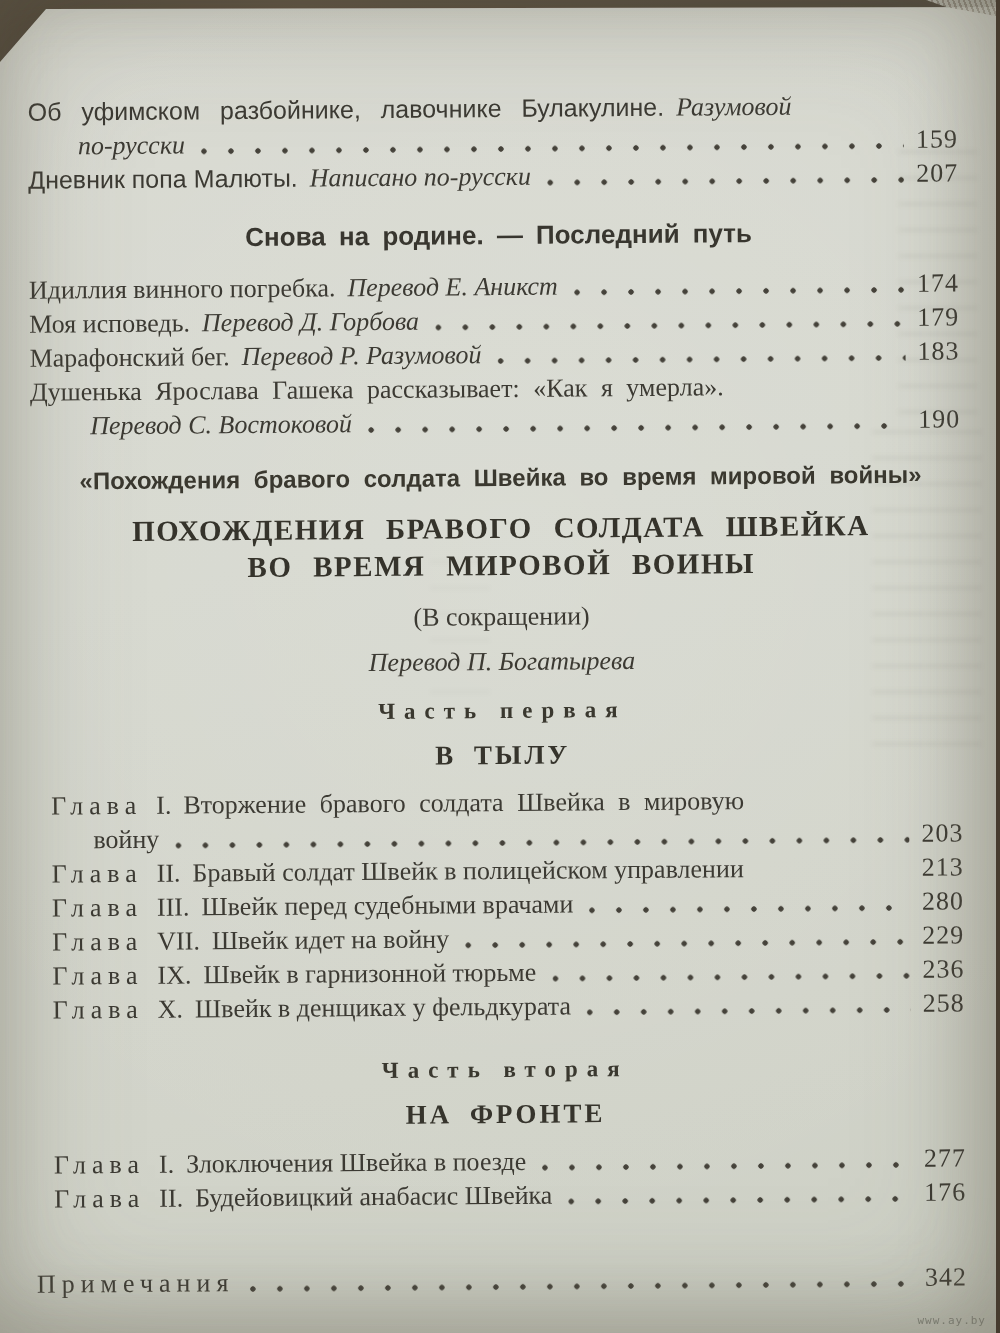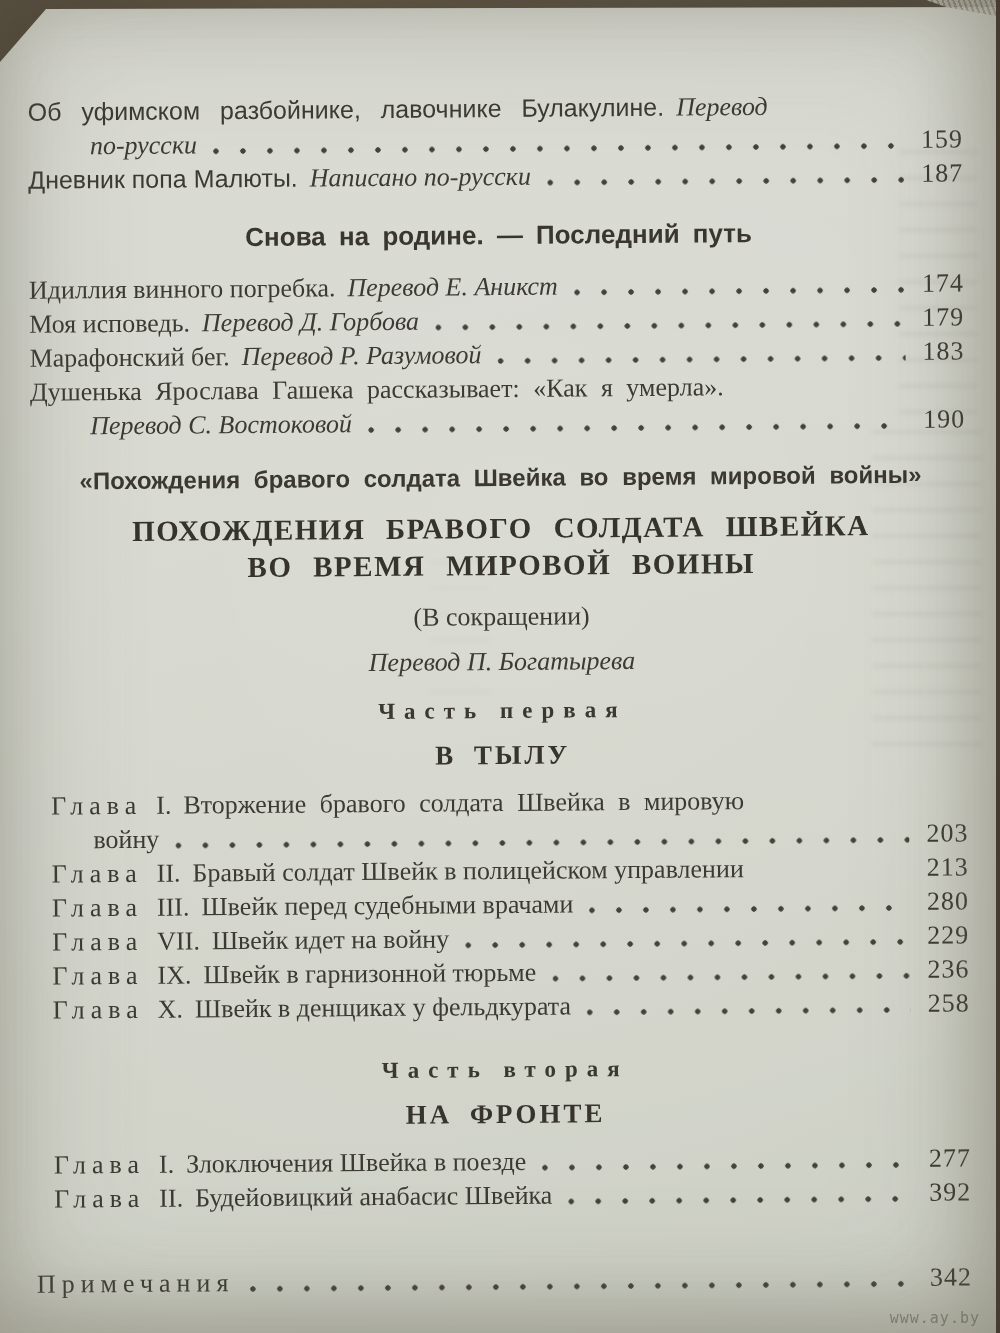--- a/index.html
+++ b/index.html
@@ -59,21 +59,21 @@
   .indent2{padding-left:60px;}
   .spread-lg{word-spacing:13px;}
   .spread-md{word-spacing:7px;}
   .leader{
     flex:1 1 auto;align-self:flex-end;height:14px;min-width:0;
     margin:0 12px 3px 16px;
     background-image:radial-gradient(circle at 3px 7px, #45423a 2.4px, rgba(0,0,0,0) 3px);
     background-size:27px 14px;background-repeat:repeat-x;
   }
   .leader.none{background:none;}
-  .pg{flex:0 0 auto;min-width:52px;text-align:center;letter-spacing:1px;}
+  .pg{flex:0 0 auto;min-width:52px;text-align:left;letter-spacing:1px;}
 
   .center{text-align:center;}
   .sec-heading{
     margin-top:26px;margin-bottom:18px;
     font-family:"Liberation Sans", sans-serif;font-weight:700;font-size:26px;
     color:#38362f;word-spacing:6px;
   }
   .kicker{
     margin-top:22px;
     font-family:"Liberation Sans", sans-serif;font-weight:600;font-size:24px;
@@ -91,51 +91,51 @@
   .part-title{
     margin-top:12px;font-weight:700;font-size:27px;letter-spacing:3px;word-spacing:8px;color:#36342c;
   }
   .chapters{margin-top:14px;}
   .glava{letter-spacing:6px;margin-right:14px;margin-left:18px;}
   .chnum{margin-right:12px;}
   .notes-row{margin-top:52px;}
   .notes-label{letter-spacing:6px;}
 
   .watermark{
-    position:absolute;right:16px;bottom:6px;
-    font-family:"DejaVu Sans Mono", monospace;font-size:15px;color:#85887f;
+    position:absolute;right:10px;bottom:6px;
+    font-family:"DejaVu Sans Mono", monospace;font-size:11px;color:#85887f;
     letter-spacing:1px;
   }
 </style>
 </head>
 <body>
 
 <div class="photo">
   <div class="top-edge"></div>
   <div class="top-right-pages"></div>
   <div class="show-through st-a"></div>
   <div class="show-through st-b"></div>
   <div class="show-through st-c"></div>
 
   <div class="content">
 
     <div class="row spread-lg">
       <span class="t sans">Об уфимском разбойнике, лавочнике Булакулине.</span>
-      <span class="t it">Перевод</span>
+      <span class="t it">Разумовой</span>
     </div>
     <div class="row indent1">
-      <span class="t it" style="margin-left:16px">по-русски</span>
+      <span class="t it" style="margin-left:4px">по-русски</span>
       <span class="leader"></span>
       <span class="pg">159</span>
     </div>
     <div class="row">
       <span class="t sans">Дневник попа Малюты.</span>
       <span class="t it">Написано по-русски</span>
       <span class="leader"></span>
-      <span class="pg">187</span>
+      <span class="pg">207</span>
     </div>
 
     <div class="center sec-heading">Снова на родине. — Последний путь</div>
 
     <div class="row">
       <span class="t">Идиллия винного погребка.</span>
       <span class="t it">Перевод Е. Аникст</span>
       <span class="leader"></span>
       <span class="pg">174</span>
     </div>
@@ -228,21 +228,21 @@
         <span class="chnum">I.</span>
         <span class="t">Злоключения Швейка в поезде</span>
         <span class="leader"></span>
         <span class="pg">277</span>
       </div>
       <div class="row">
         <span class="glava">Глава</span>
         <span class="chnum">II.</span>
         <span class="t">Будейовицкий анабасис Швейка</span>
         <span class="leader"></span>
-        <span class="pg">392</span>
+        <span class="pg">176</span>
       </div>
     </div>
 
     <div class="row notes-row">
       <span class="t notes-label">Примечания</span>
       <span class="leader"></span>
       <span class="pg">342</span>
     </div>
 
   </div>

